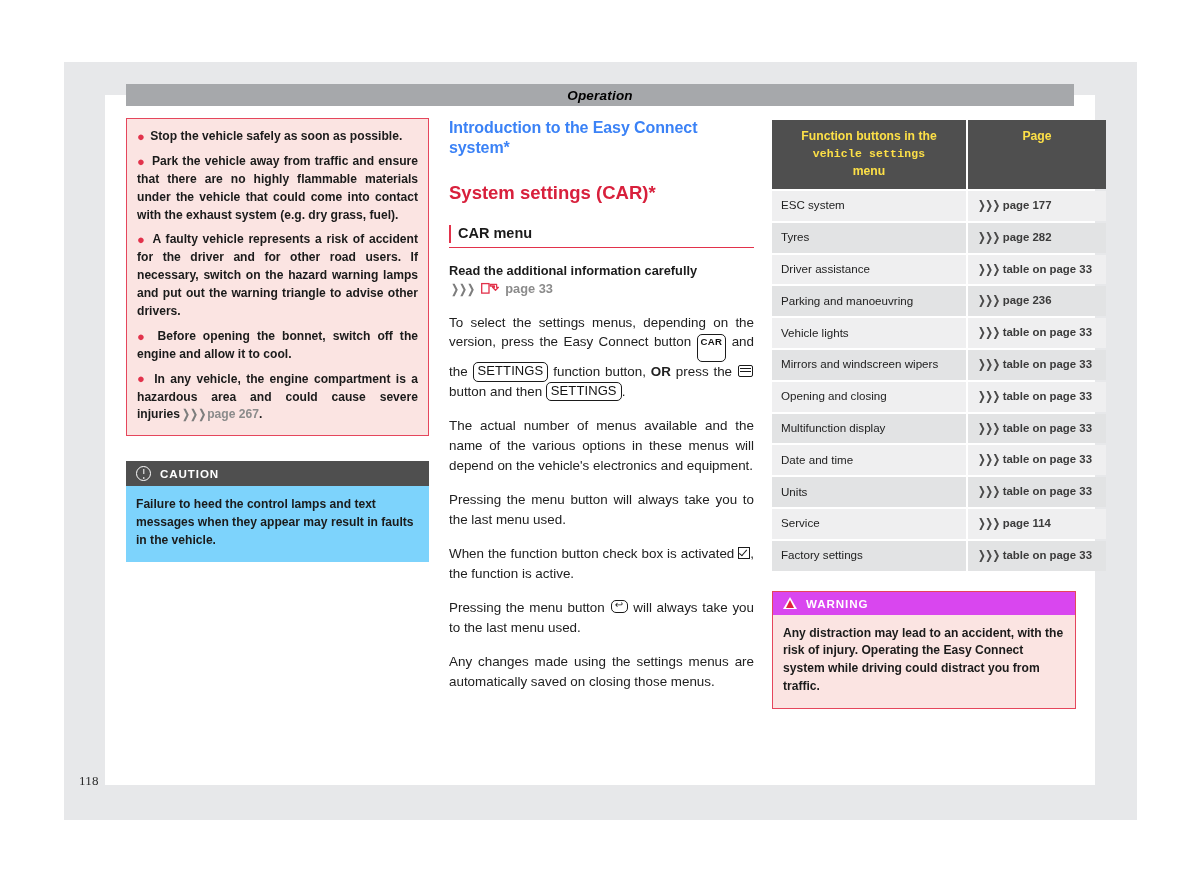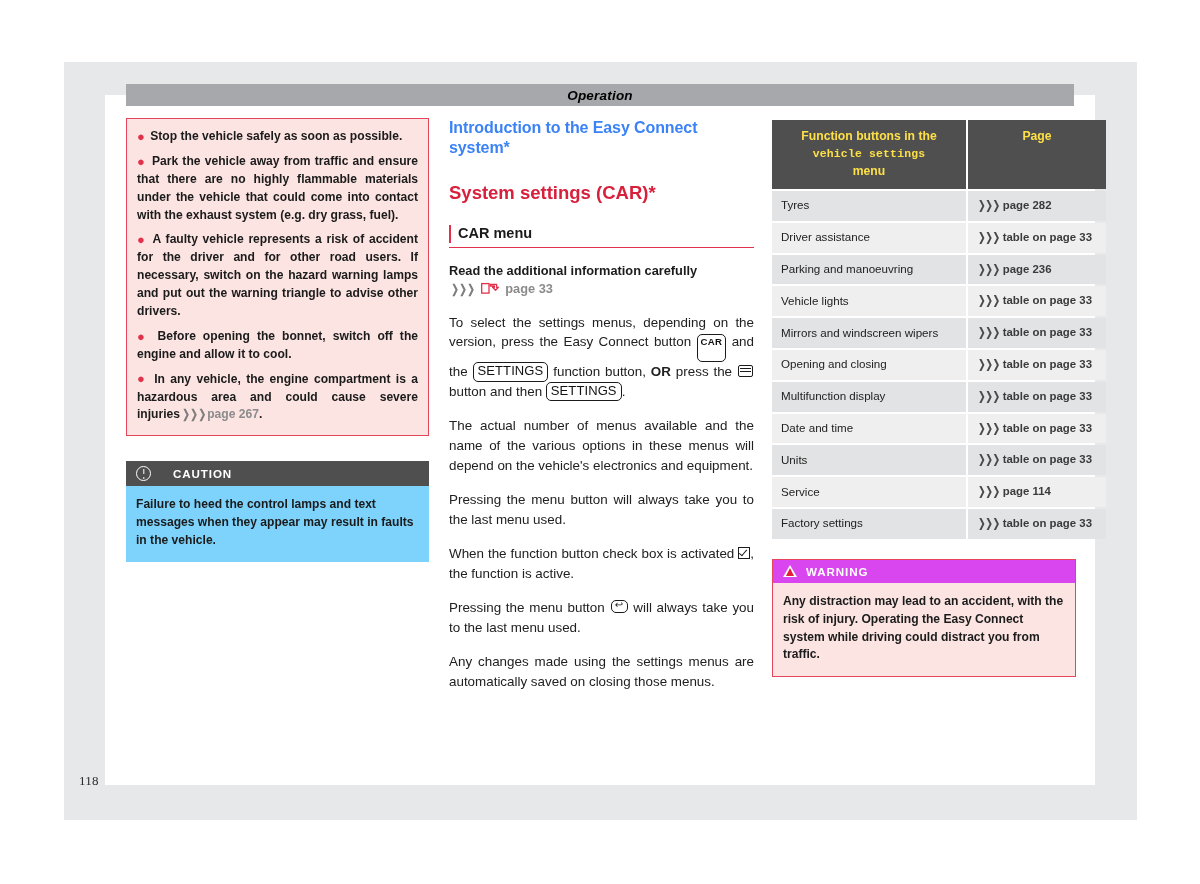--- a/index.html
+++ b/index.html
@@ -131,21 +131,21 @@
   .caution-box { margin-top: 25px; }
   .caution-head {
     background: #4f4f4f;
     color: #ffffff;
     font-size: 11.6px;
     font-weight: bold;
     letter-spacing: .9px;
     padding: 5px 10px 5px 10px;
     display: flex;
     align-items: center;
-    gap: 22px;
+    gap: 9px;
   }
   .caution-body {
     background: #7dd3fc;
     padding: 10px 10px 12px 10px;
     font-size: 12.1px;
     font-weight: bold;
     line-height: 1.48;
     color: #1b1b1b;
   }
   .icon-exclaim-circle {
@@ -497,20 +497,24 @@
           <tr>
             <th class="col-fn">
               <span>Function buttons in the</span><br>
               <span class="mono-seg">vehicle settings</span><br>
               <span>menu</span>
             </th>
             <th class="col-pg">Page</th>
           </tr>
         </thead>
         <tbody>
+          <tr class="odd">
+              <td>ESC system</td>
+              <td><span class="pg-chev">❭❭❭</span><span class="pg-ref">page 177</span></td>
+            </tr>
           <tr class="even">
               <td>Tyres</td>
               <td><span class="pg-chev">❭❭❭</span><span class="pg-ref">page 282</span></td>
             </tr>
           <tr class="odd">
               <td>Driver assistance</td>
               <td><span class="pg-chev">❭❭❭</span><span class="pg-ref">table on page 33</span></td>
             </tr>
           <tr class="even">
               <td>Parking and manoeuvring</td>

